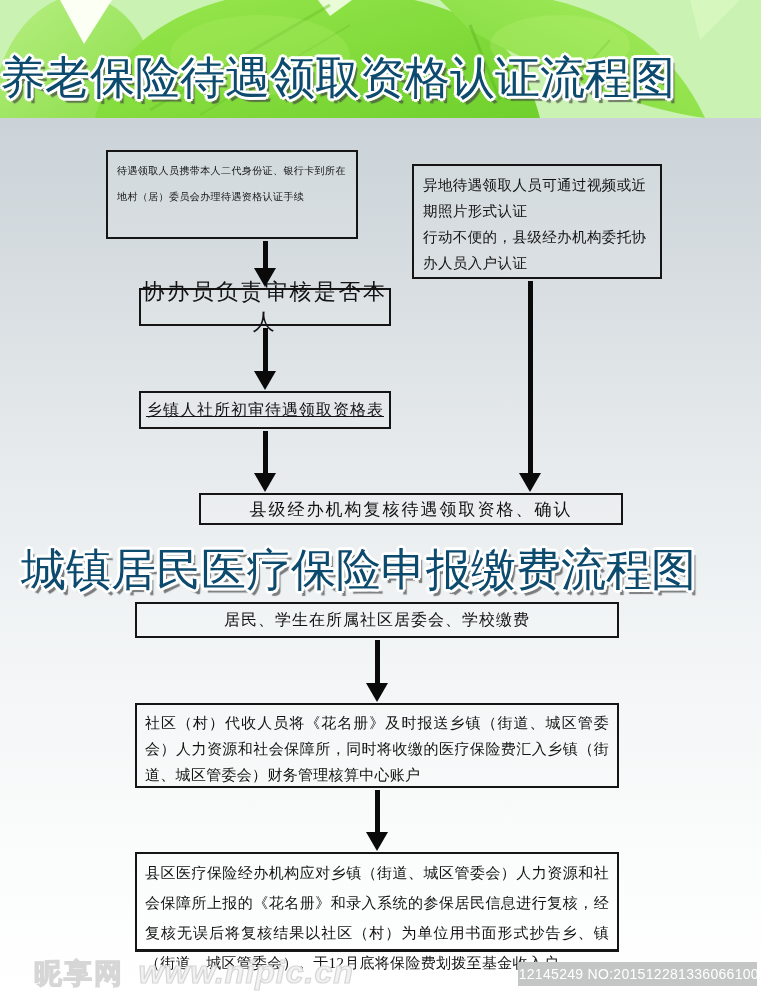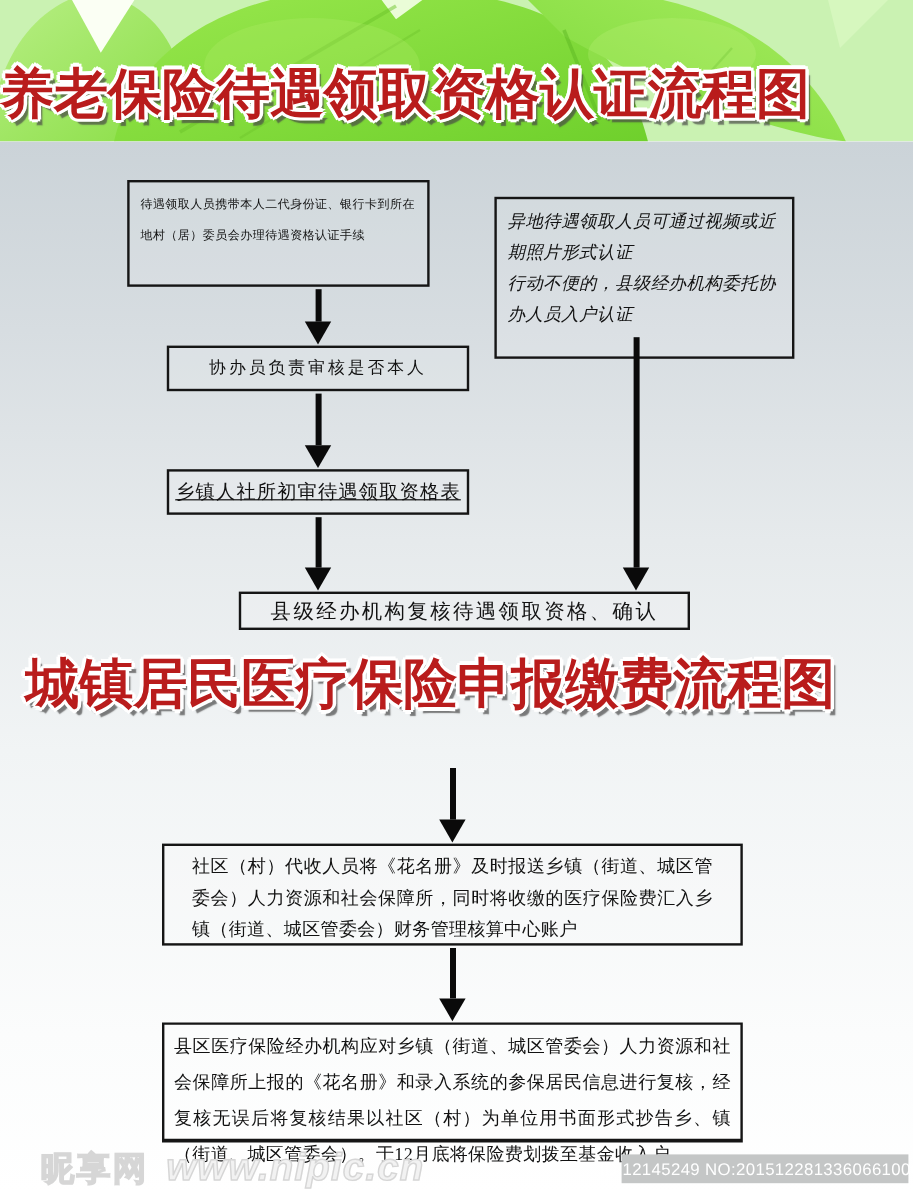--- a/index.html
+++ b/index.html
@@ -5,22 +5,22 @@
   * { margin:0; padding:0; box-sizing:border-box; }
   html,body { background:#ffffff; }
   .poster {
     position:relative; width:761px; height:993px; overflow:hidden;
     background:#ffffff; font-family:"Liberation Serif", serif;
   }
   
   .leaf-header { position:absolute; left:0; top:0; width:761px; height:118px; }
   .big-title {
     position:absolute; left:0; width:603px; text-align:center;
-    font-family:"Liberation Sans", sans-serif; font-weight:700;
-    color:#b91c1c; letter-spacing:0px; white-space:nowrap;
+    font-family:"Liberation Sans", sans-serif; font-weight:400;
+    color:#0c4a6e; letter-spacing:0px; white-space:nowrap;
     text-shadow:
       -2px -2px 0 #fff, 0 -2px 0 #fff, 2px -2px 0 #fff,
       -2px  0   0 #fff, 2px  0   0 #fff,
       -2px  2px 0 #fff, 0  2px 0 #fff, 2px 2px 0 #fff,
       -3px 0 0 #fff, 3px 0 0 #fff, 0 3px 0 #fff, 0 -3px 0 #fff,
       4px 5px 1px rgba(70,70,70,0.70);
   }
   .title-1 { top:48px;  font-size:45px; }
   .title-2 { top:540px; font-size:45px;margin-left:21px; }
   
@@ -30,28 +30,28 @@
       #cbd3d8 0%, #d7dde1 18%, #e6eaec 38%, #f1f4f5 58%, #fbfcfc 85%, #ffffff 100%);
   }
   
   .fbox {
     position:absolute; border:2px solid #151515; color:#121212;
     background:rgba(255,255,255,0.10);
   }
   .fbox.centered { display:flex; align-items:center; justify-content:center; text-align:center; }
   .box-a1 { left:106px; top:150px; width:252px; height:89px;
             padding:6px 9px; font-size:10px; line-height:26px; letter-spacing:0.4px; }
-  .box-a2 { left:412px; top:164px; width:250px; height:135px;
-            padding:6px 9px; font-size:14.5px; line-height:26px; letter-spacing:0.4px; white-space:pre-line;font-style:italic; }
-  .box-b1 { left:139px; top:288px; width:252px; height:38px; font-size:14px; letter-spacing:2.5px; }
+  .box-a2 { left:412px; top:164px; width:250px; height:115px;
+            padding:6px 9px; font-size:14.5px; line-height:26px; letter-spacing:0.4px; white-space:pre-line; }
+  .box-b1 { left:139px; top:288px; width:252px; height:38px; font-size:22px; letter-spacing:2.5px; }
   .box-c1 { left:139px; top:391px; width:252px; height:38px; font-size:16px; letter-spacing:1px;text-decoration:underline; }
-  .box-d1 { left:199px; top:493px; width:376px; height:32px; font-size:17px; letter-spacing:2px; }
+  .box-d1 { left:199px; top:493px; width:424px; height:32px; font-size:17px; letter-spacing:2px; }
   .box-e  { left:135px; top:602px; width:484px; height:36px; font-size:16px; letter-spacing:1px; }
   .box-f  { left:135px; top:703px; width:484px; height:85px;
-            padding:5px 23px; font-size:15px; line-height:26px; letter-spacing:0.3px; text-align:justify; }
+            padding:5px 8px; font-size:15px; line-height:26px; letter-spacing:0.3px; text-align:justify; }
   .box-g  { left:135px; top:852px; width:484px; height:100px; border-bottom-width:3px;
             padding:4px 8px; font-size:15px; line-height:30px; letter-spacing:0.3px; text-align:justify; }
   
   .varrow { position:absolute; display:flex; flex-direction:column; align-items:center; width:24px; }
   .varrow .stem { width:5px; background:#0a0a0a; flex:1; }
   .varrow .head { width:0; height:0;
     border-left:11px solid transparent; border-right:11px solid transparent;
     border-top:19px solid #0a0a0a; }
   .arr-1 { left:253px; top:241px; height:46px; }
   .arr-2 { left:253px; top:328px; height:62px; }
@@ -144,20 +144,21 @@
 
   <div class="varrow arr-4">
     <div class="stem"></div>
     <div class="head"></div>
   </div>
 
   <div class="fbox centered box-d1">县级经办机构复核待遇领取资格、确认</div>
 
   <div class="big-title title-2">城镇居民医疗保险申报缴费流程图</div>
 
+  <div class="fbox centered box-e">居民、学生在所属社区居委会、学校缴费</div>
 
   <div class="varrow arr-5">
     <div class="stem"></div>
     <div class="head"></div>
   </div>
 
   <div class="fbox box-f">社区（村）代收人员将《花名册》及时报送乡镇（街道、城区管委会）人力资源和社会保障所，同时将收缴的医疗保险费汇入乡镇（街道、城区管委会）财务管理核算中心账户</div>
 
   <div class="varrow arr-6">
     <div class="stem"></div>

